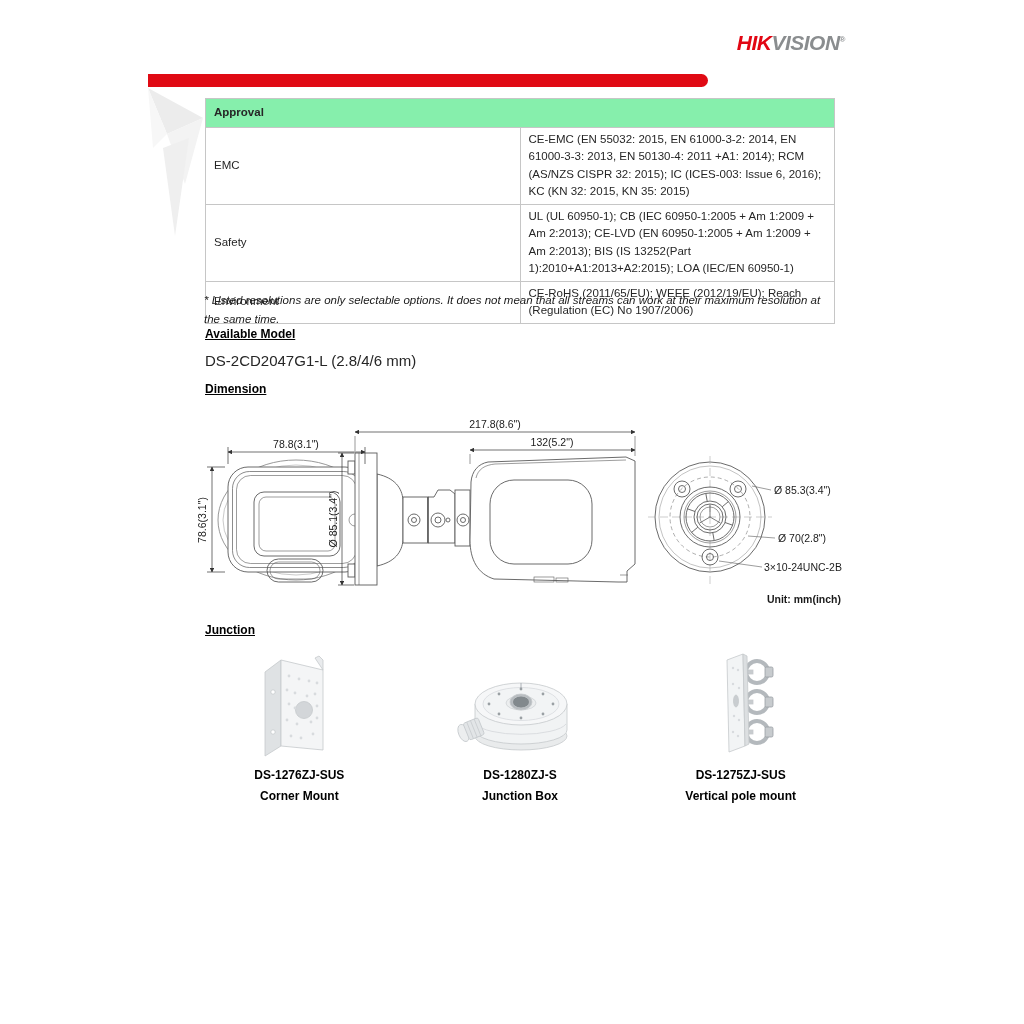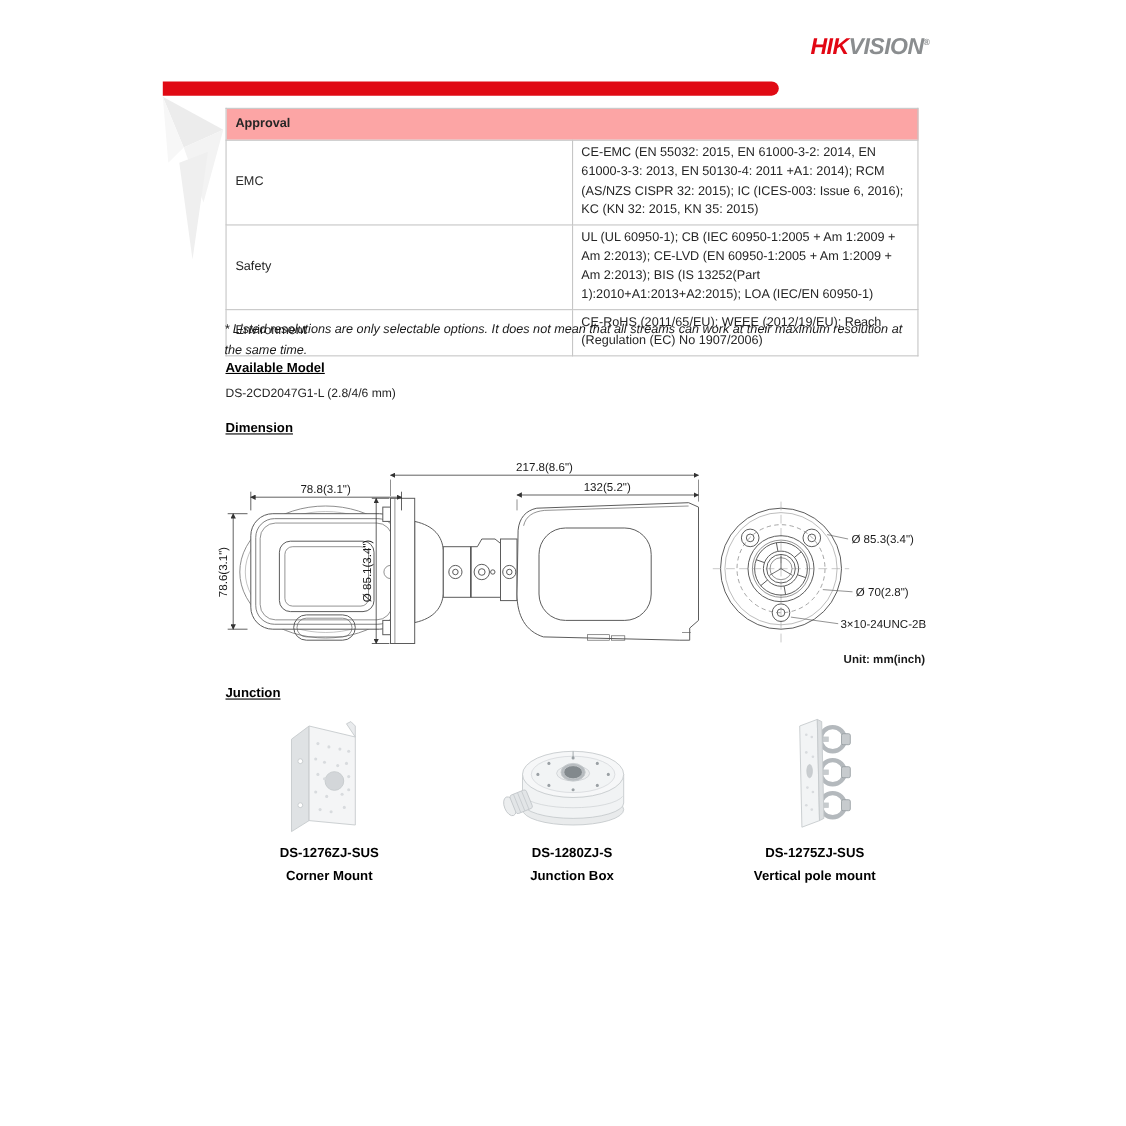--- a/index.html
+++ b/index.html
@@ -18,29 +18,29 @@
   .redbar { position:absolute; top:74px; left:148px; width:560px; height:13px;
             background:#e00a14; border-radius:0 7px 7px 0; }
   
   .watermark { position:absolute; top:86px; left:145px; }
   
   .tablewrap { position:absolute; top:98px; left:205px; width:630px; }
   table.approval { width:100%; border-collapse:collapse; table-layout:fixed;
                    font-size:11.5px; line-height:17.5px; }
   table.approval th, table.approval td { border:1px solid #c6c6c6; padding:3px 8px;
                    text-align:left; vertical-align:middle; font-weight:400; }
-  table.approval th { background:#fca5a5; font-weight:700; padding:5px 8px; }
+  table.approval th { background:#86efac; font-weight:700; padding:5px 8px; }
   table.approval td.c1 { width:180px; }
   
   .footnote { position:absolute; top:291px; left:204px; width:634px;
               font-size:11.5px; font-style:italic; line-height:19px; color:#1a1a1a; }
   
   .h2 { position:absolute; left:205px; font-size:12px; font-weight:700; color:#000;text-decoration:underline; }
   .h-available { top:327px; }
-  .model-line { position:absolute; top:352px; left:205px; font-size:11px; }
+  .model-line { position:absolute; top:352px; left:205px; font-size:15px; }
   .h-dimension { top:382px; }
   .h-accessory { top:623px; }
   
   .dims { position:absolute; top:416px; left:198px; }
   .dims text { font-family:"Liberation Sans", sans-serif; font-size:10.5px; fill:#1a1a1a; }
   .dims .unit { font-weight:700; }
   
   .acc-row { position:absolute; top:646px; left:205px; width:630px; display:flex;gap:32px; }
   .acc { width:210px; display:flex; flex-direction:column; align-items:center; }
   .acc-art { height:112px; display:flex; align-items:flex-end; justify-content:center; }

